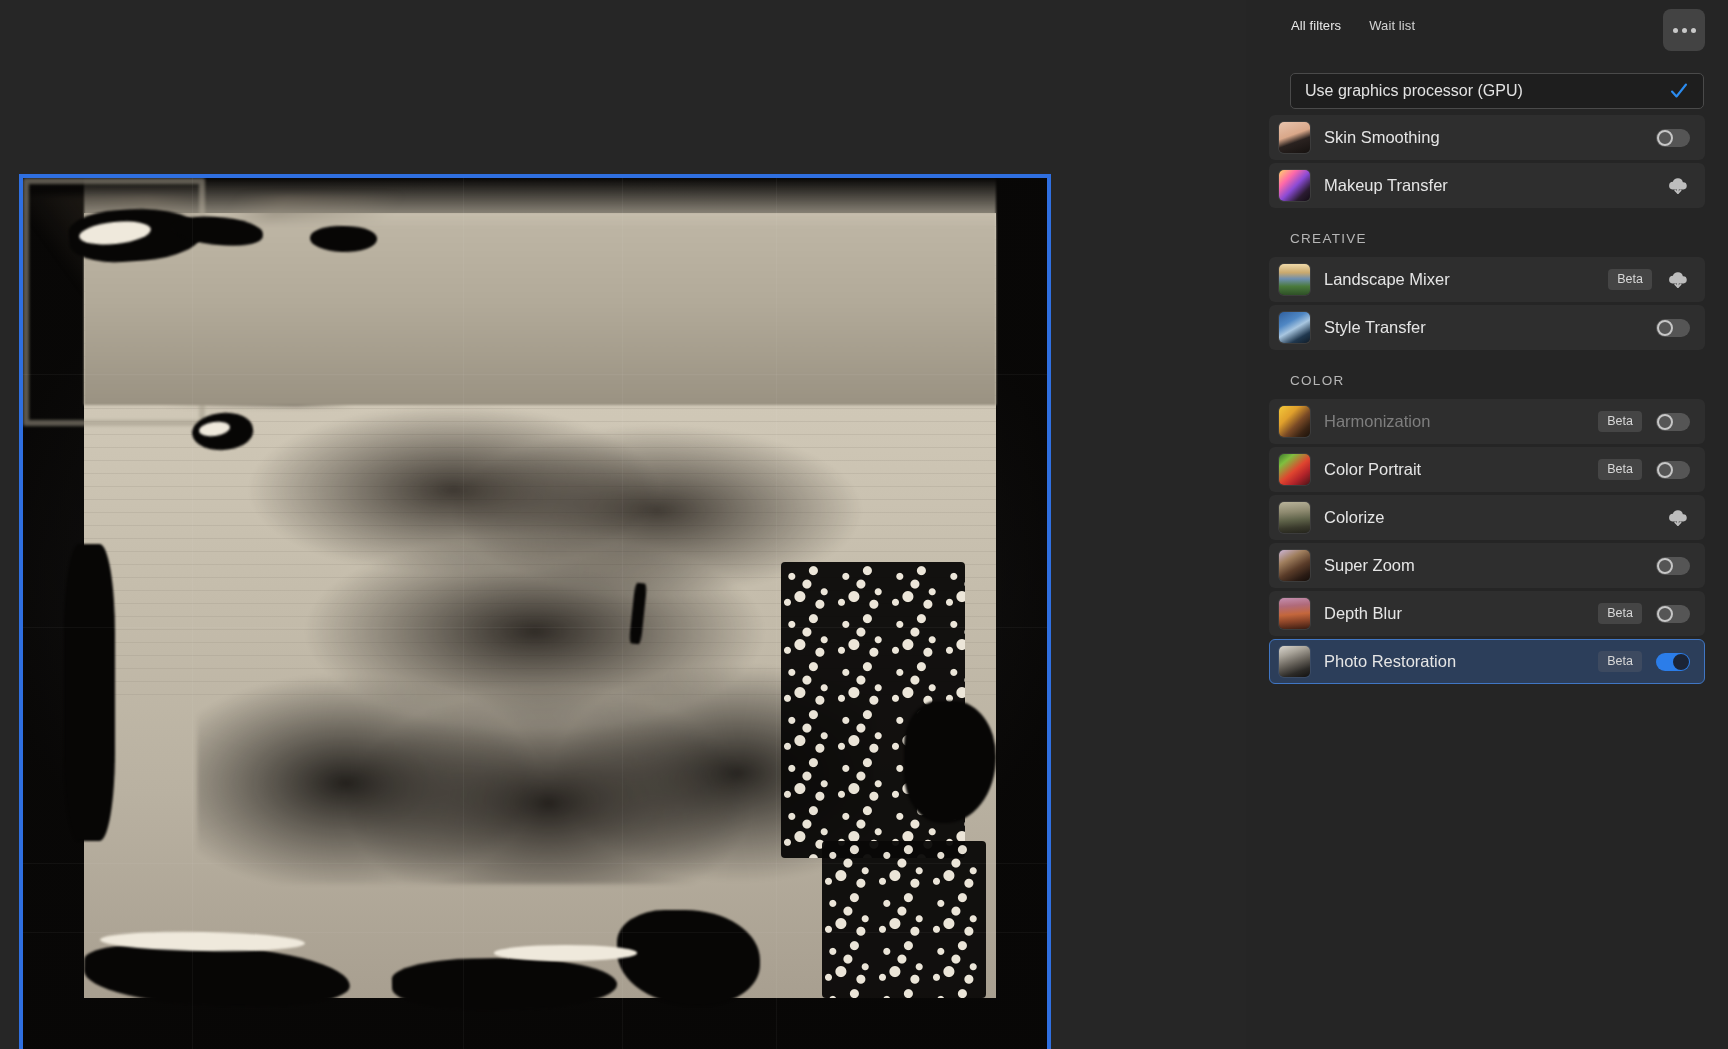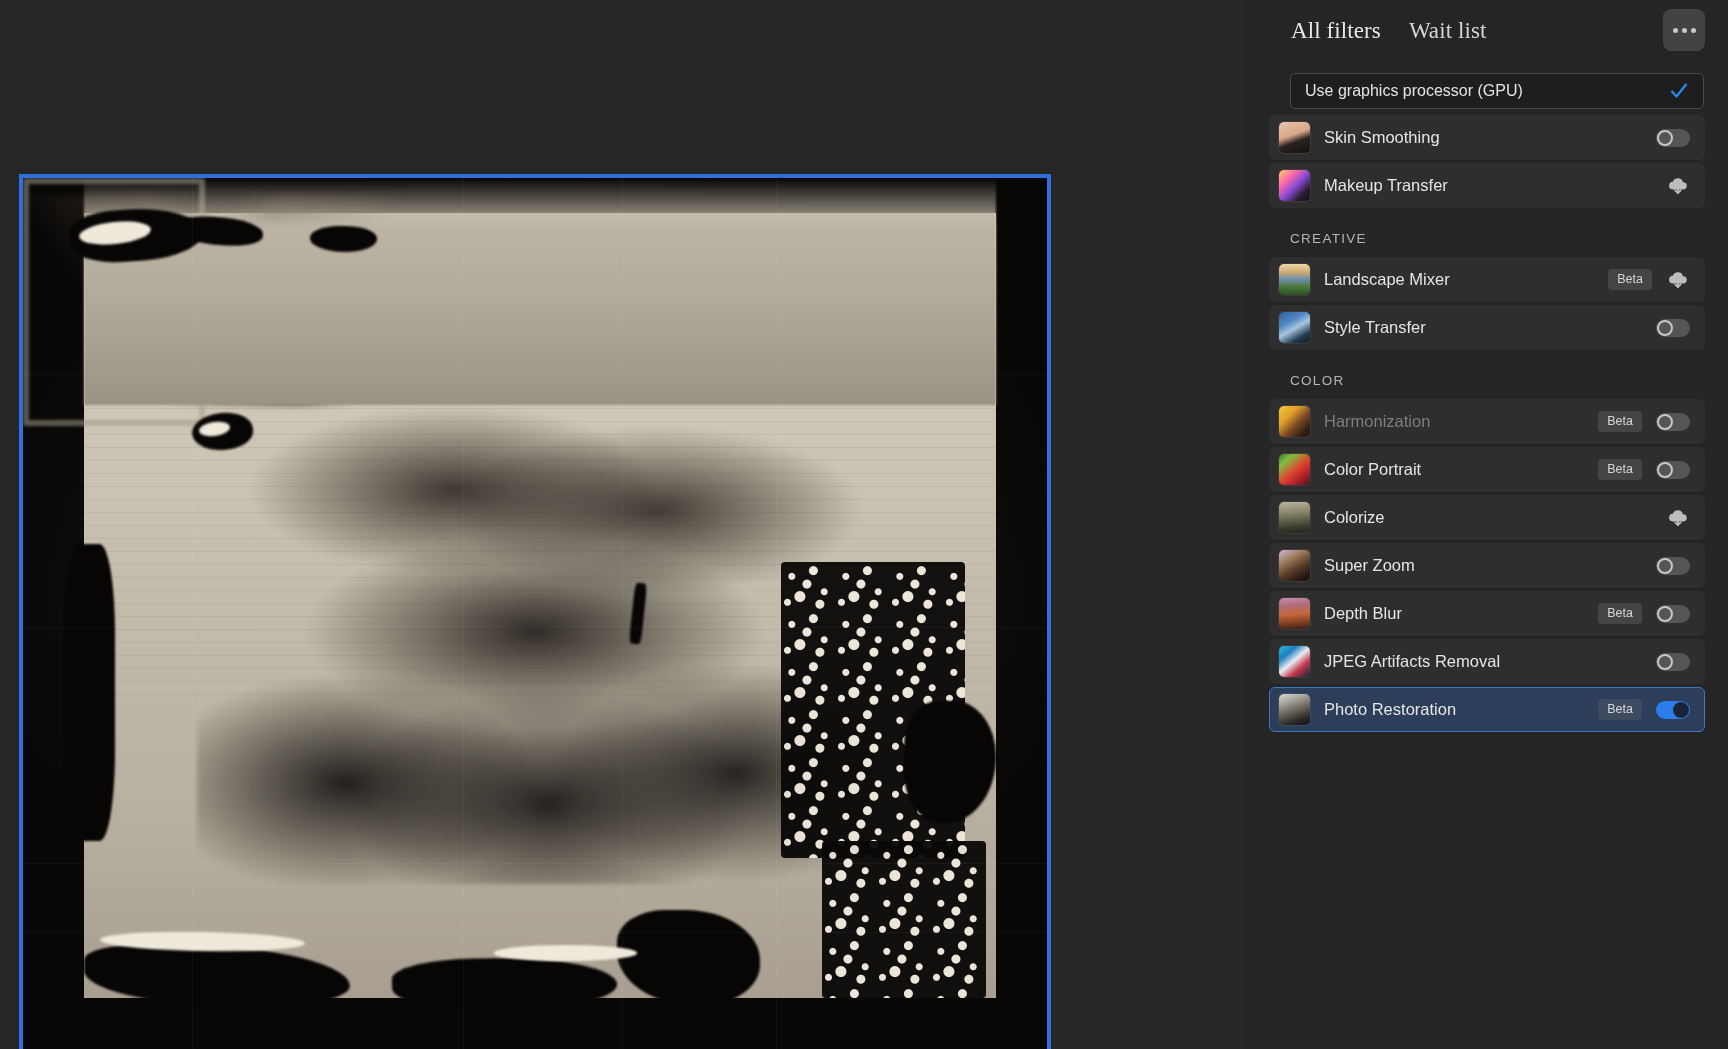--- a/index.html
+++ b/index.html
@@ -122,22 +122,22 @@
   
   .panel {
     position: absolute; right: 0; top: 0; width: 482px; height: 1049px;
     background: #252525;
   }
   .panel-tabs {
     position: absolute; left: 45px; top: 18px;
     display: flex; gap: 28px; align-items: center;
   }
   .tab {
-    font-size: 23px; color: #d4d4d4; letter-spacing: .1px;
-    cursor: pointer; white-space: nowrap; font-family: Liberation Serif, serif;
+    font-size: 13px; color: #d4d4d4; letter-spacing: .1px;
+    cursor: pointer; white-space: nowrap;
   }
   .tab.active { color: #e9e9e9; }
   .overflow-btn {
     position: absolute; right: 23px; top: 9px;
     width: 42px; height: 42px; border-radius: 8px;
     background: #434343;
     display: flex; align-items: center; justify-content: center; gap: 4px;
     cursor: pointer;
   }
   .overflow-btn i { width: 5px; height: 5px; border-radius: 50%; background: #c9c9c9; display:block; }
@@ -394,27 +394,20 @@
           </div>
         </div>
         <div class="f-row">
           <div class="thumb" style="background: linear-gradient(175deg, rgb(196, 143, 176) 0%, rgb(176, 106, 122) 26%, rgb(196, 103, 60) 52%, rgb(138, 68, 40) 74%, rgb(58, 28, 18) 100%);"></div>
           <div class="f-name">Depth Blur</div>
           <div class="beta">Beta</div>
           <div class="toggle">
             <div class="knob"></div>
           </div>
         </div>
-        <div class="f-row">
-          <div class="thumb" style="background: linear-gradient(140deg, rgb(47, 184, 224) 0%, rgb(29, 127, 192) 26%, rgb(232, 238, 242) 48%, rgb(196, 55, 74) 70%, rgb(20, 36, 58) 100%);"></div>
-          <div class="f-name">JPEG Artifacts Removal</div>
-          <div class="toggle">
-            <div class="knob"></div>
-          </div>
-        </div>
         <div class="f-row selected">
           <div class="thumb" style="background: linear-gradient(160deg, rgb(217, 214, 207) 0%, rgb(169, 164, 154) 26%, rgb(106, 101, 93) 52%, rgb(44, 42, 39) 78%, rgb(18, 17, 16) 100%);"></div>
           <div class="f-name">Photo Restoration</div>
           <div class="beta">Beta</div>
           <div class="toggle on">
             <div class="knob"></div>
           </div>
         </div>
       </div>
   </div>

